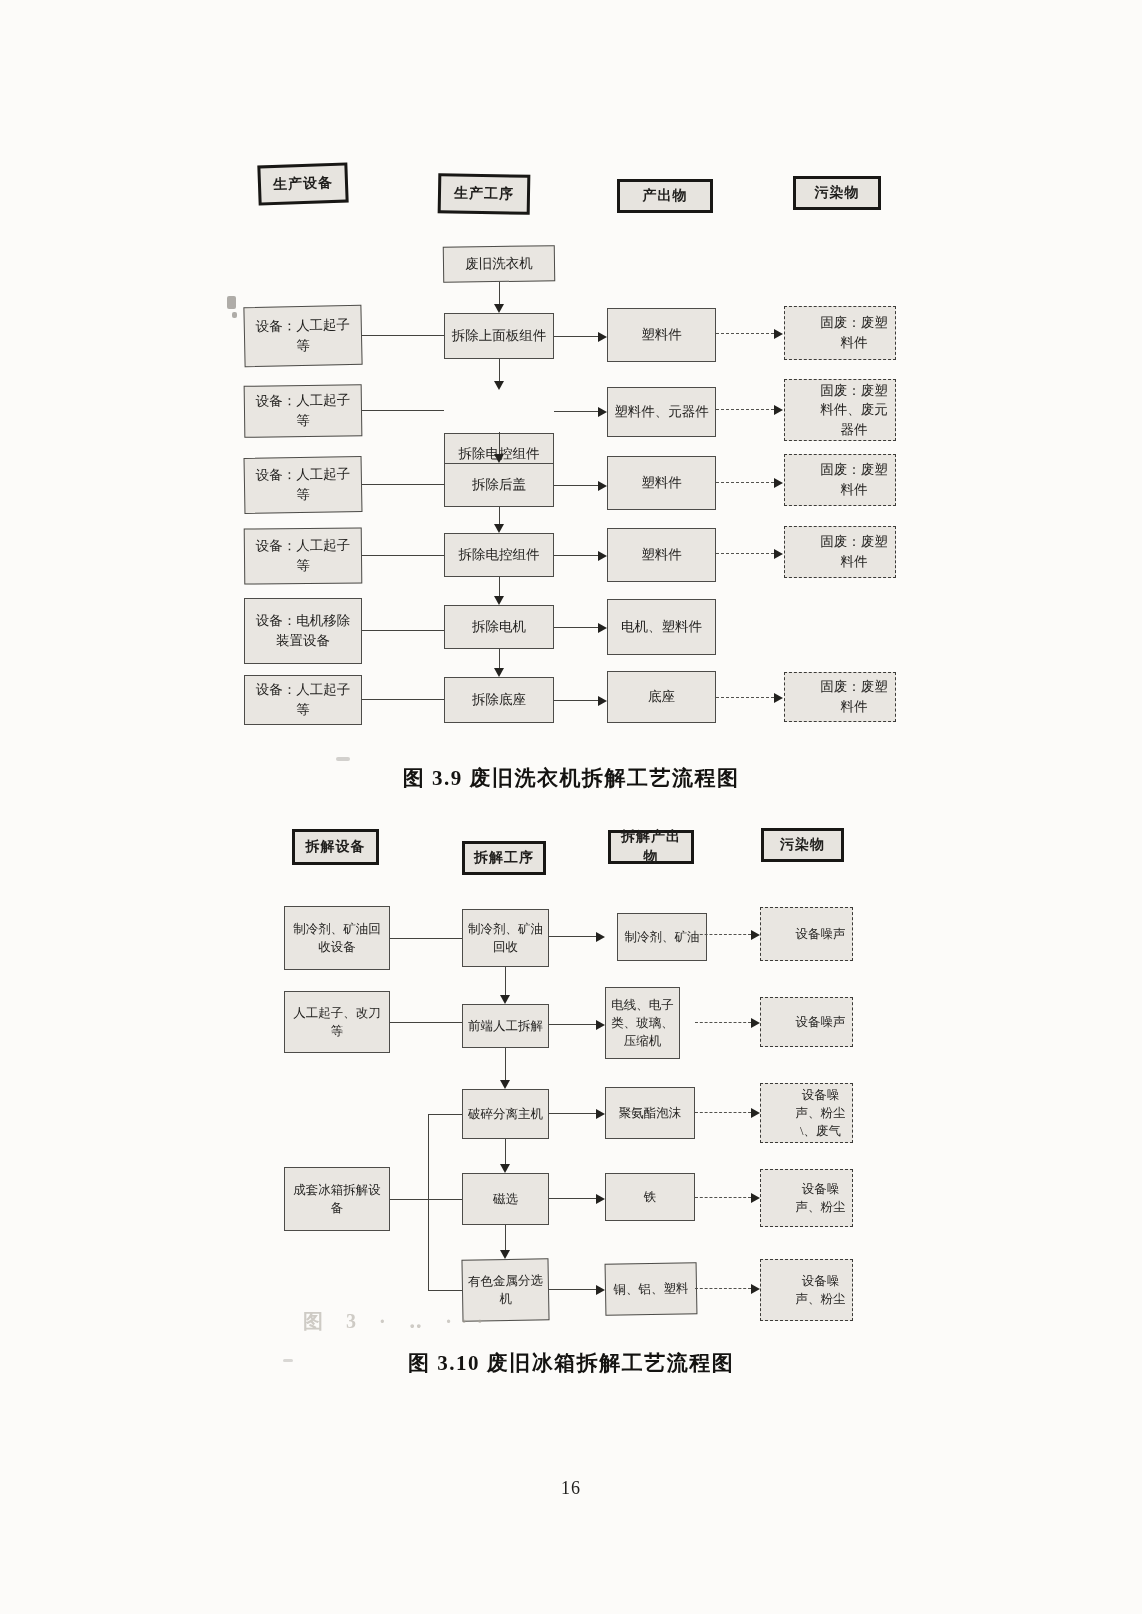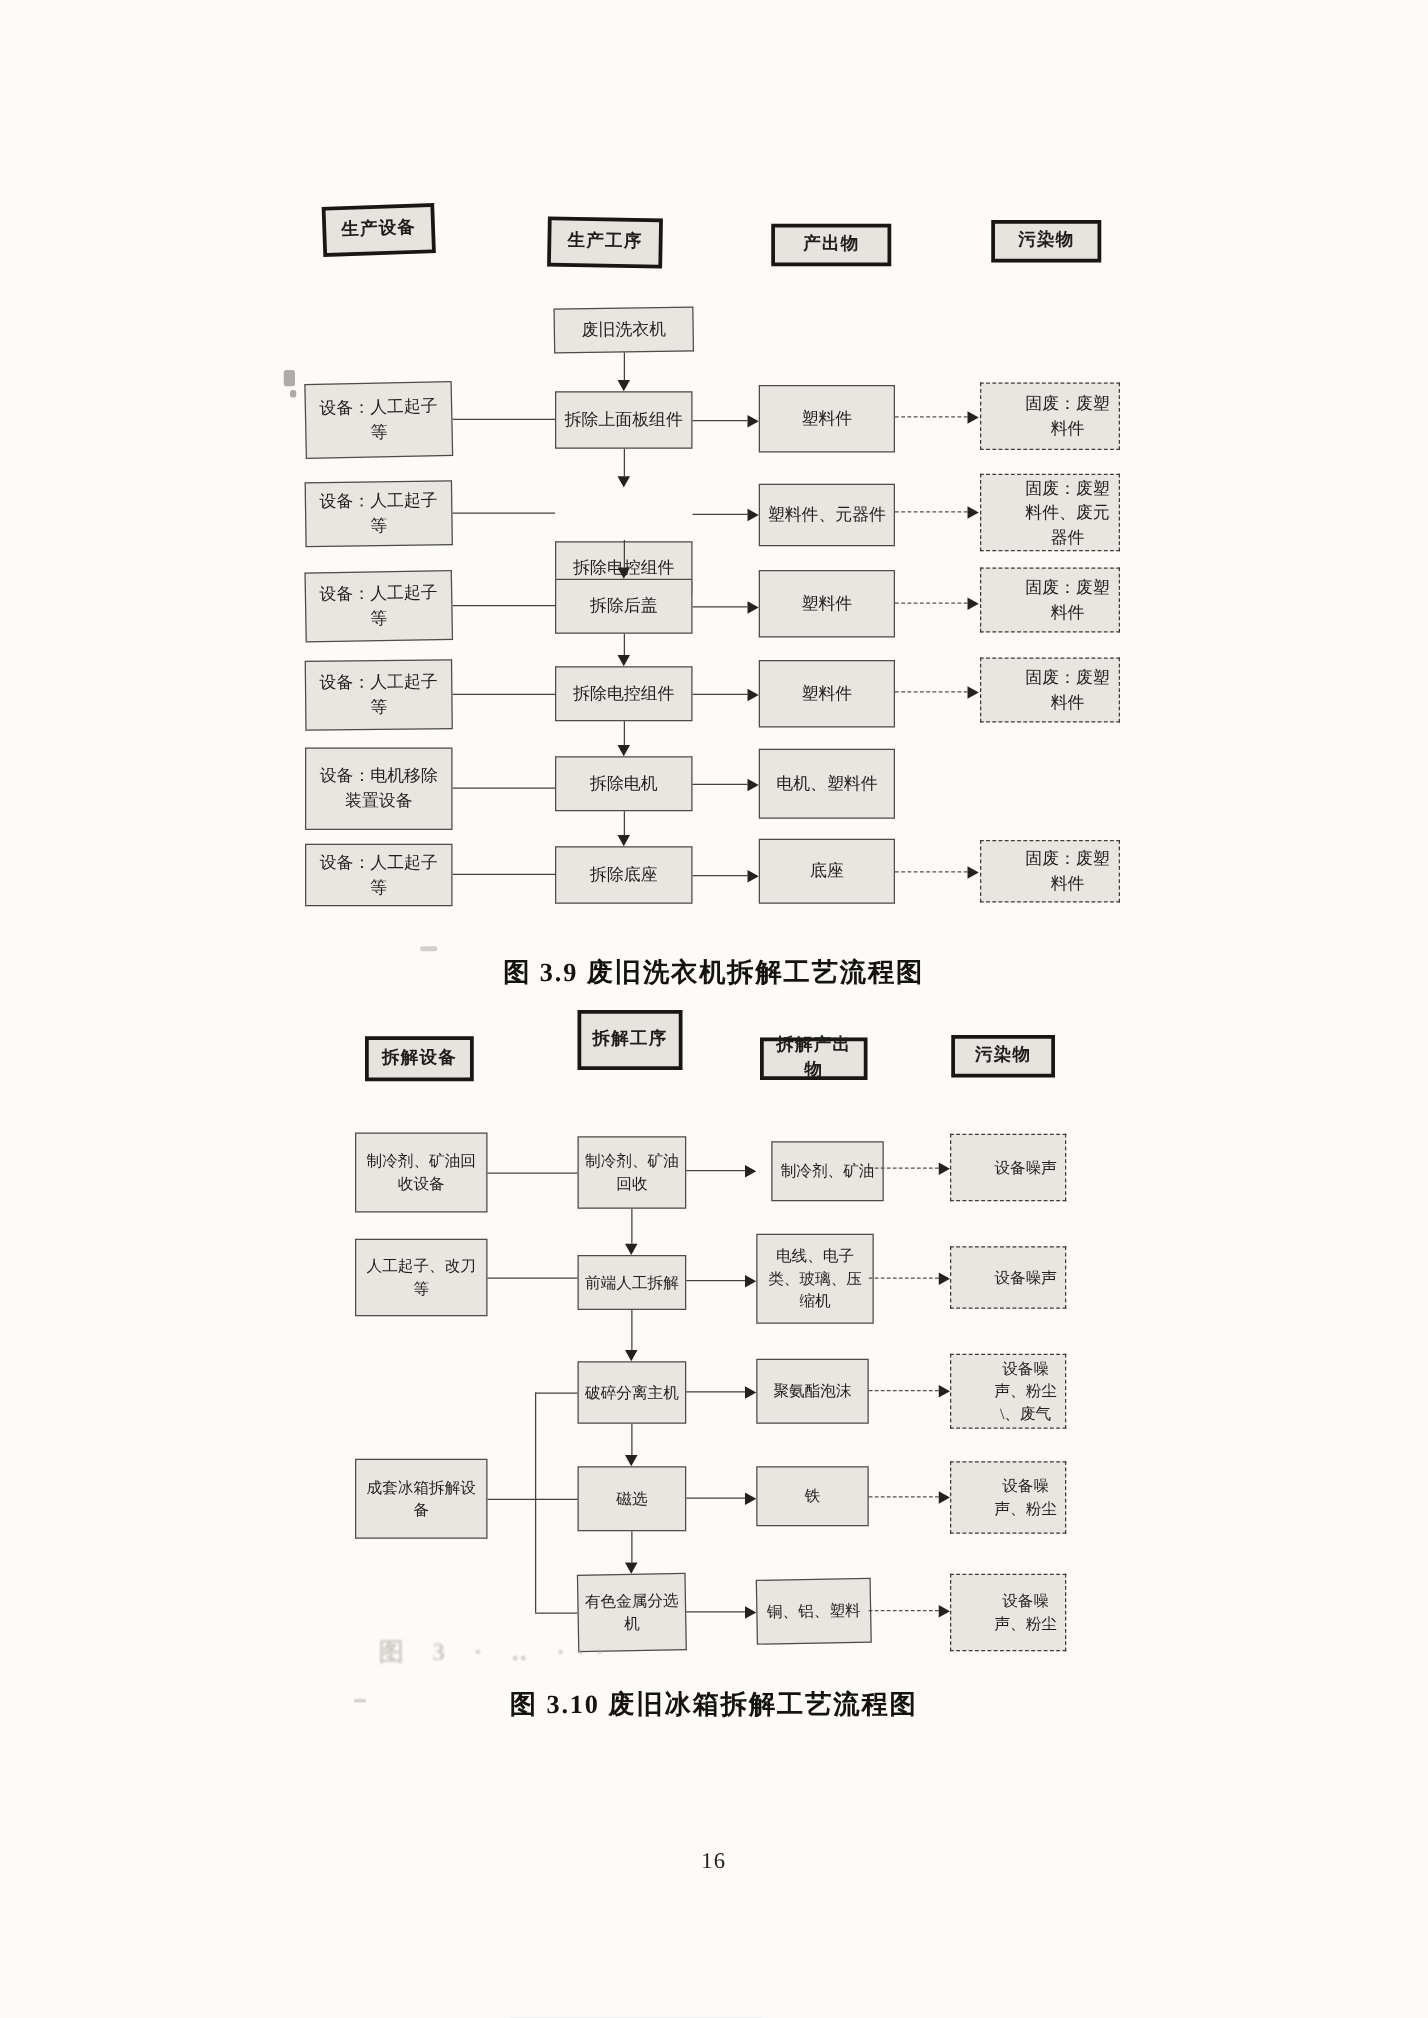--- a/index.html
+++ b/index.html
@@ -113,32 +113,32 @@
 
   <div class="darrow" style="left:716px;top:333px;width:58px;"></div>
   <div class="darrow" style="left:716px;top:409px;width:58px;"></div>
   <div class="darrow" style="left:716px;top:482px;width:58px;"></div>
   <div class="darrow" style="left:716px;top:553px;width:58px;"></div>
   <div class="darrow" style="left:716px;top:697px;width:58px;"></div>
 
   <div class="caption" style="top:764px;">图 3.9 废旧洗衣机拆解工艺流程图</div>
 
   <div class="box hdr" style="left:292px;top:829px;width:87px;height:36px;">拆解设备</div>
-  <div class="box hdr" style="left:462px;top:808px;width:84px;height:48px;">拆解工序</div>
+  <div class="box hdr" style="left:462px;top:841px;width:84px;height:34px;">拆解工序</div>
   <div class="box hdr" style="left:608px;top:830px;width:86px;height:34px;">拆解产出物</div>
   <div class="box hdr" style="left:761px;top:828px;width:83px;height:34px;">污染物</div>
 
   <div class="box small" style="left:284px;top:906px;width:106px;height:64px;">制冷剂、矿油回收设备</div>
   <div class="box small" style="left:462px;top:909px;width:87px;height:58px;">制冷剂、矿油回收</div>
   <div class="box small" style="left:605px;top:913px;width:90px;height:48px;margin-left:12px;">制冷剂、矿油</div>
   <div class="box pol small" style="left:760px;top:907px;width:93px;height:54px;">设备噪声</div>
 
   <div class="box small" style="left:284px;top:991px;width:106px;height:62px;">人工起子、改刀等</div>
   <div class="box small" style="left:462px;top:1004px;width:87px;height:44px;">前端人工拆解</div>
-  <div class="box small" style="left:605px;top:987px;width:94px;height:72px;">电线、电子类、玻璃、压缩机</div>
+  <div class="box small" style="left:605px;top:987px;width:75px;height:72px;">电线、电子类、玻璃、压缩机</div>
   <div class="box pol small" style="left:760px;top:997px;width:93px;height:50px;">设备噪声</div>
 
   <div class="box small" style="left:462px;top:1089px;width:87px;height:50px;">破碎分离主机</div>
   <div class="box small" style="left:605px;top:1087px;width:90px;height:52px;">聚氨酯泡沫</div>
   <div class="box pol small" style="left:760px;top:1083px;width:93px;height:60px;">设备噪声、粉尘\、废气</div>
 
   <div class="box small" style="left:284px;top:1167px;width:106px;height:64px;">成套冰箱拆解设备</div>
   <div class="box small" style="left:462px;top:1173px;width:87px;height:52px;">磁选</div>
   <div class="box small" style="left:605px;top:1173px;width:90px;height:48px;">铁</div>
   <div class="box pol small" style="left:760px;top:1169px;width:93px;height:58px;">设备噪声、粉尘</div>

